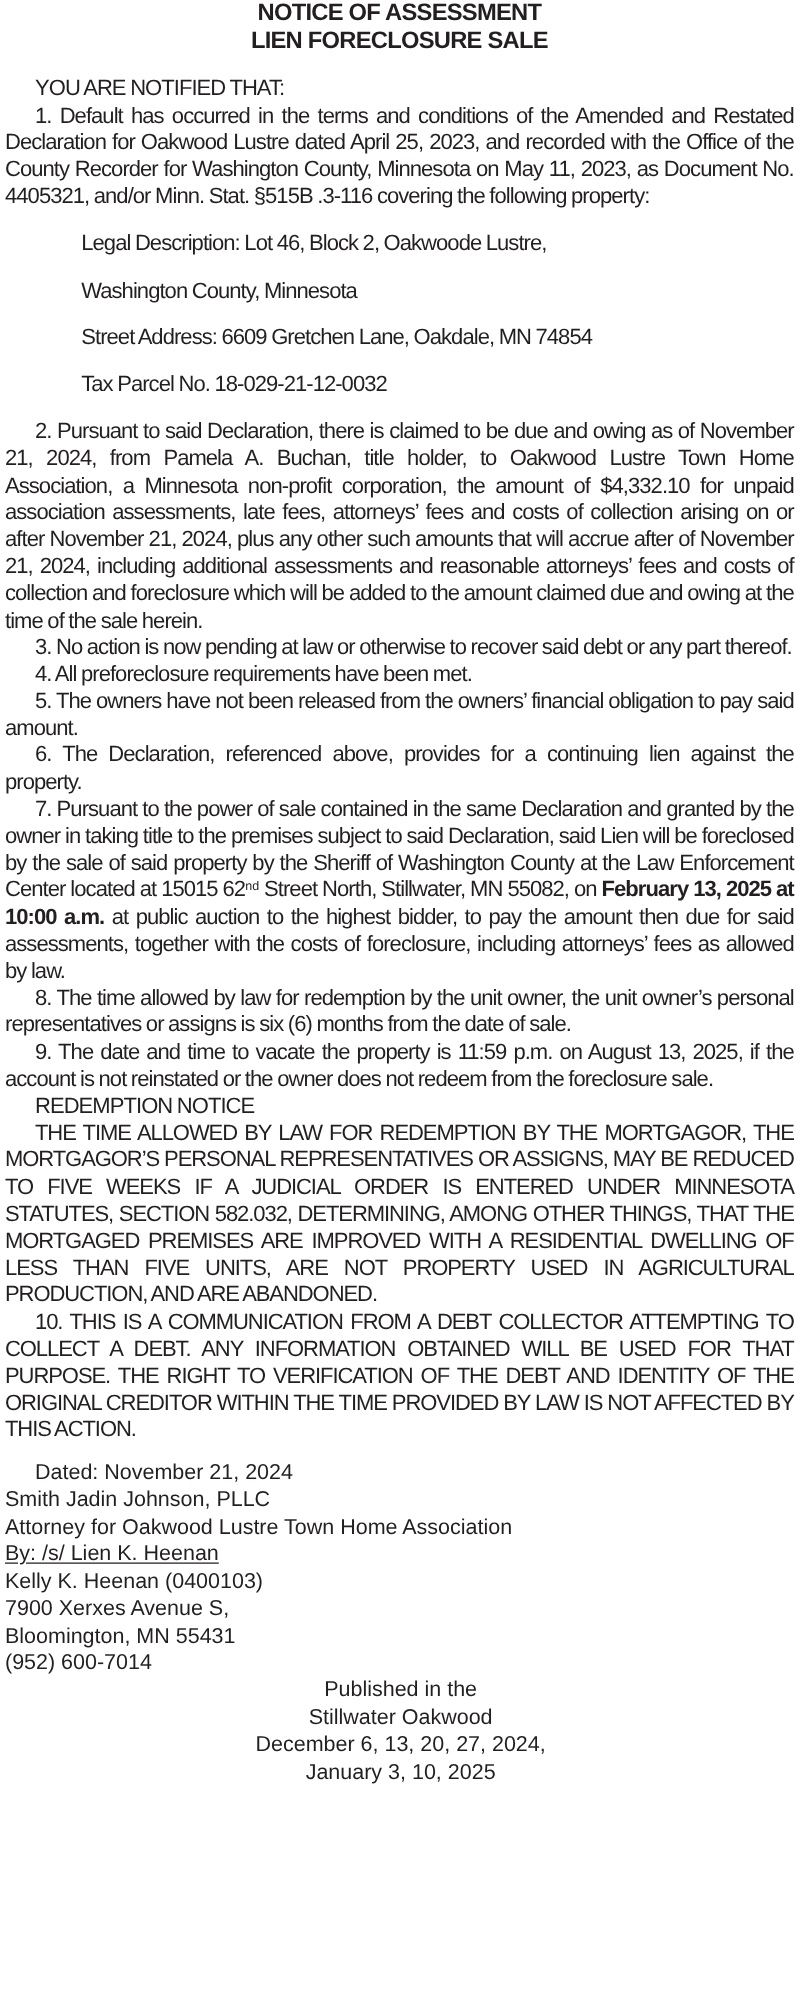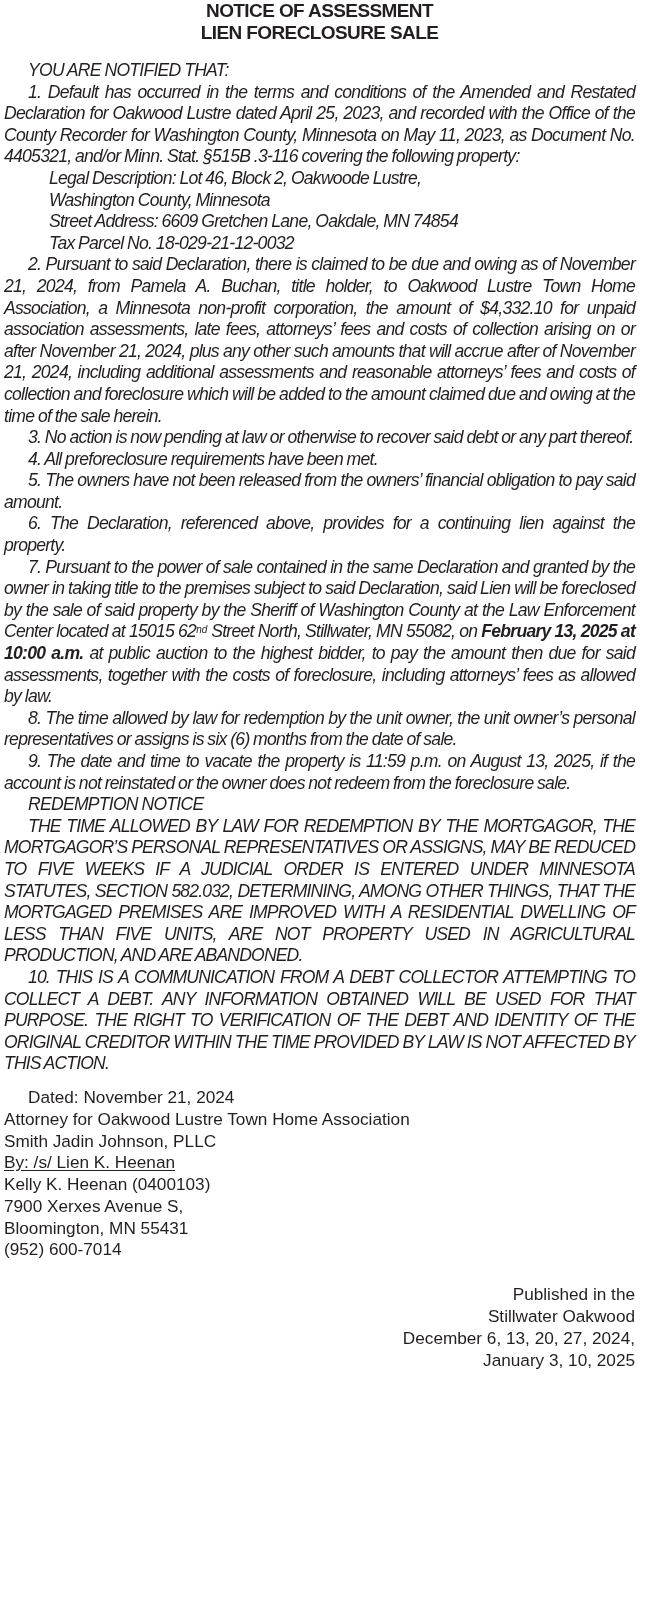--- a/index.html
+++ b/index.html
@@ -27,37 +27,36 @@
       letter-spacing: -0.6px;
       margin: 0;
       padding-top: 0px;
     }
     .body {
       margin-top: 16px;
       font-size: 17.6px;
       line-height: 21.6px;
       letter-spacing: -0.75px;
       word-spacing: -0.5px;
-      font-style: italic;
     }
     .p {
       text-align: justify;
       text-indent: 24px;
       margin: 0;
       hyphens: manual;
     }
     .plain {
       text-indent: 24px;
       margin: 0;
     }
     .property {
       margin: 0 0 0 45px;
     }
     .property div {
-      margin: 0;
+      margin: 16px;
     }
     .upper {
       letter-spacing: -0.85px;
     }
     sup.ord {
       font-size: 10px;
       vertical-align: top;
       position: relative;
       top: -2px;
       letter-spacing: 0;
@@ -70,22 +69,21 @@
       margin-top: 12px;
     }
     .sig .dated {
       padding-left: 24px;
     }
     .sig .underline {
       text-decoration: underline;
       text-underline-offset: 2px;
     }
     .pub {
-      margin-top: 23px;
-      text-align: right;
+      text-align: center;
       font-size: 17.2px;
       line-height: 21.8px;
       padding-left: 2px;
     }
   </style>
 </head>
 <body>
 
 <div class="page">
   <h1 class="title">
@@ -110,22 +108,22 @@
     <p class="p"><span>7. Pursuant to the power of sale contained in the same Declaration and granted by the owner in taking title to the premises subject to said Declaration, said Lien will be foreclosed by the sale of said property by the Sheriff of Washington County at the Law Enforcement Center located at 15015 62</span><sup class="ord">nd</sup><span> Street North, Stillwater, MN 55082, on </span><b>February 13, 2025 at 10:00 a.m.</b><span> at public auction to the highest bidder, to pay the amount then due for said assessments, together with the costs of foreclosure, including attorneys’ fees as allowed by law.</span></p>
     <p class="p">8. The time allowed by law for redemption by the unit owner, the unit owner’s personal representatives or assigns is six (6) months from the date of sale.</p>
     <p class="p">9. The date and time to vacate the property is 11:59 p.m. on August 13, 2025, if the account is not reinstated or the owner does not redeem from the foreclosure sale.</p>
     <p class="plain">REDEMPTION NOTICE</p>
     <p class="p upper">THE TIME ALLOWED BY LAW FOR REDEMPTION BY THE MORT­GAGOR, THE MORTGAGOR’S PERSONAL REPRESENTATIVES OR AS­SIGNS, MAY BE REDUCED TO FIVE WEEKS IF A JUDICIAL ORDER IS ENTERED UNDER MINNESOTA STATUTES, SECTION 582.032, DETER­MINING, AMONG OTHER THINGS, THAT THE MORTGAGED PREMISES ARE IMPROVED WITH A RESIDENTIAL DWELLING OF LESS THAN FIVE UNITS, ARE NOT PROPERTY USED IN AGRICULTURAL PRODUCTION, AND ARE ABANDONED.</p>
     <p class="p upper">10. THIS IS A COMMUNICATION FROM A DEBT COLLECTOR AT­TEMPTING TO COLLECT A DEBT. ANY INFORMATION OBTAINED WILL BE USED FOR THAT PURPOSE.  THE RIGHT TO VERIFICATION OF THE DEBT AND IDENTITY OF THE ORIGINAL CREDITOR WITHIN THE TIME PROVIDED BY LAW IS NOT AFFECTED BY THIS ACTION.</p>
   </div>
 
   <div class="sig">
     <div class="dated">Dated:   November 21, 2024</div>
+    <div>Smith Jadin Johnson, PLLC</div>
     <div>Attorney for Oakwood Lustre Town Home Association</div>
-    <div>Smith Jadin Johnson, PLLC</div>
     <div><span class="underline">By: /s/ Lien K. Heenan</span></div>
     <div>Kelly K. Heenan  (0400103)</div>
     <div>7900 Xerxes Avenue S,</div>
     <div>Bloomington, MN 55431</div>
     <div>(952) 600-7014</div>
   </div>
 
   <div class="pub">
     <div>Published in the</div>
     <div>Stillwater Oakwood</div>

